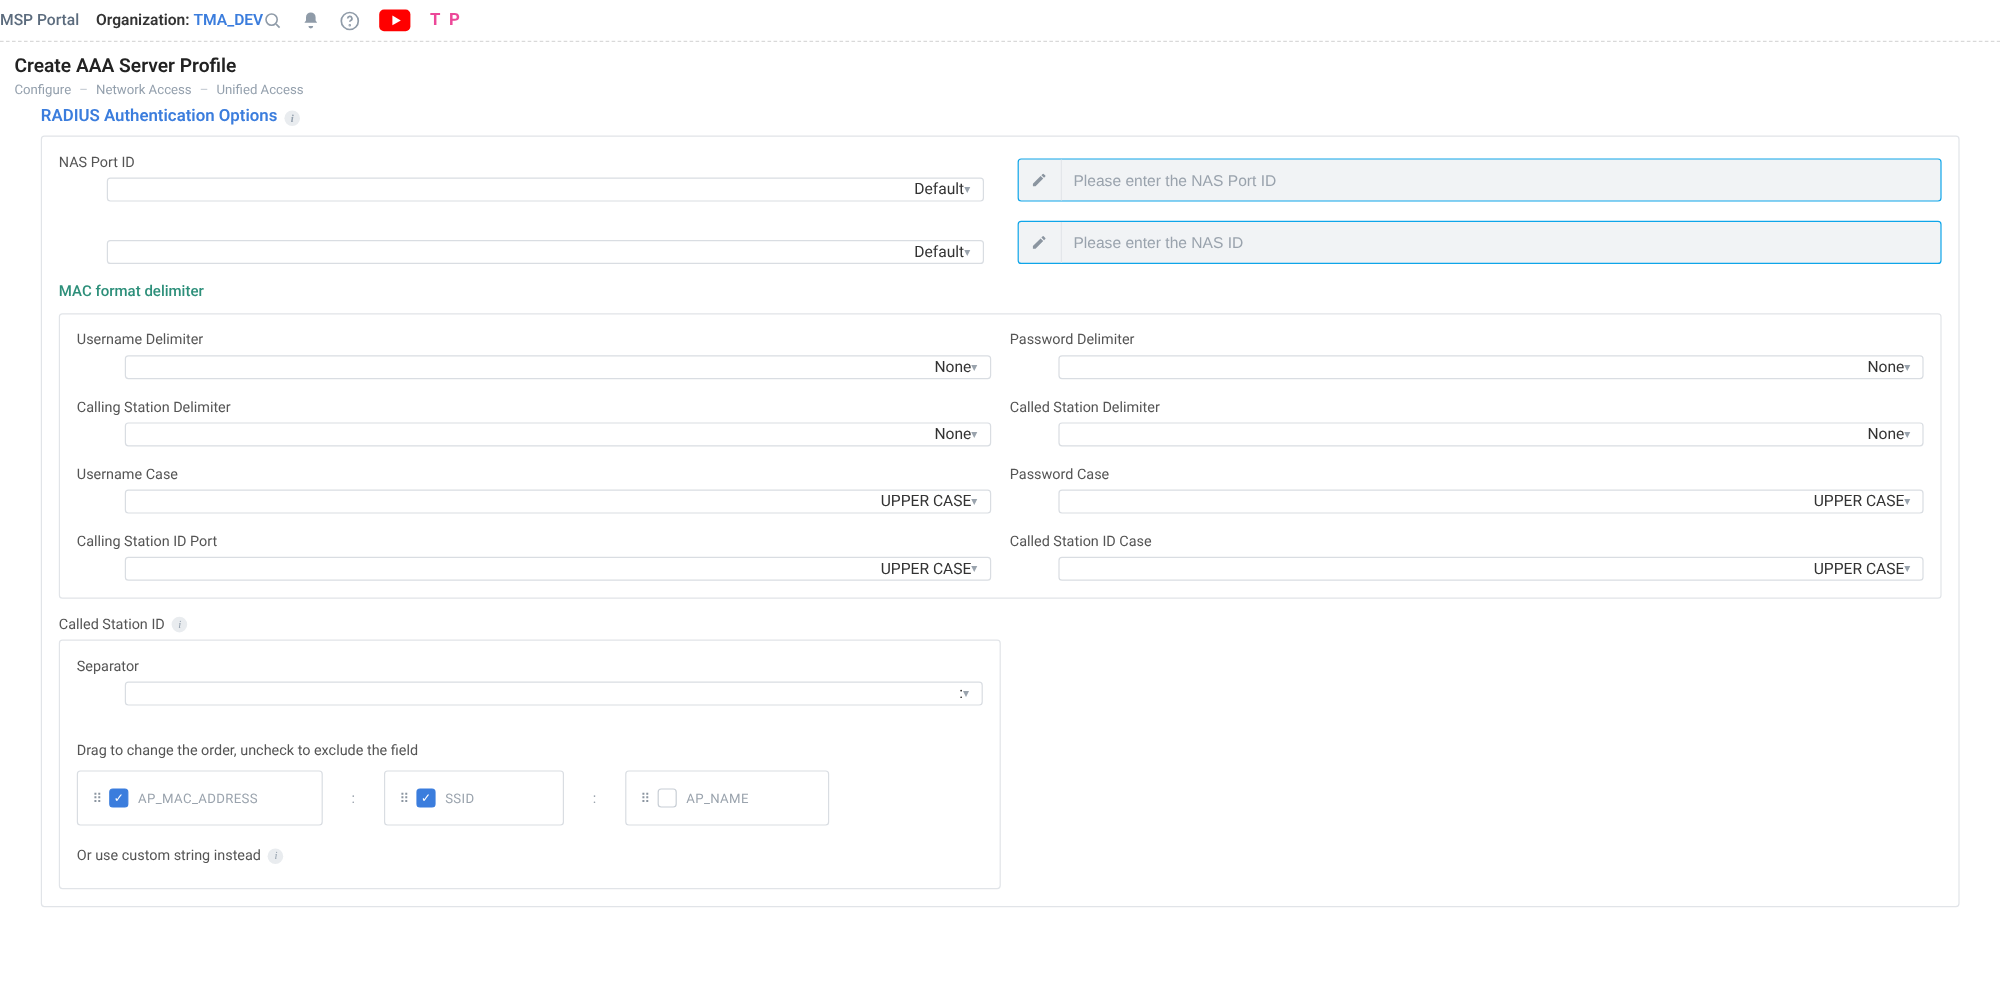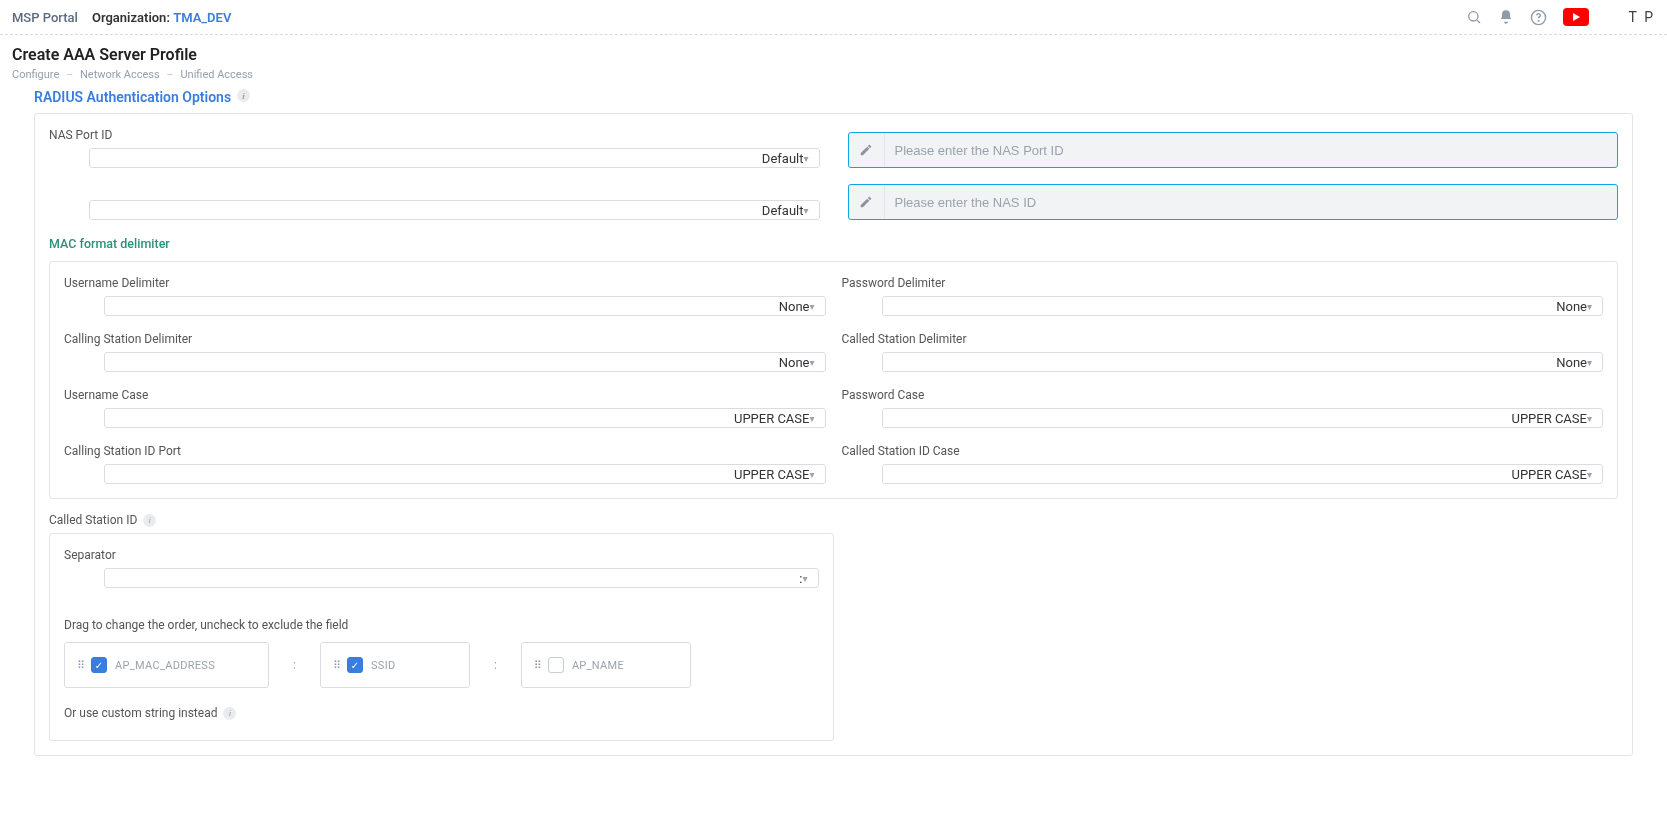--- a/index.html
+++ b/index.html
@@ -9,22 +9,21 @@
     }
     body {
       font-family: -apple-system, BlinkMacSystemFont, "Segoe UI", Roboto, "Helvetica Neue", Arial, sans-serif;
       font-size: 13px;
       color: #333;
       background: #fff;
     }
     .topbar {
       display: flex;
       align-items: center;
-      justify-content: space-between;
-      padding: 8px 12px;
+      padding: 8px 0;
       border-bottom: 1px dashed #d9d9d9;
     }
     .topbar-left {
       display: flex;
       align-items: center;
       gap: 14px;
     }
     .msp-portal {
       color: #5b6b7d;
       font-weight: 500;
@@ -64,25 +63,24 @@
     }
     .yt-icon::after {
       content: "";
       width: 0; height: 0;
       border-left: 7px solid #fff;
       border-top: 4px solid transparent;
       border-bottom: 4px solid transparent;
       margin-left: 2px;
     }
     .avatar {
-      color: #404040;
-      font-weight: 400;
+      color: #ec4899;
+      font-weight: 700;
       letter-spacing: 2px;
       font-size: 14px;
-      margin-left: 24px;
     }
 
     .page-header {
       padding: 10px 12px 8px 12px;
     }
     .page-title {
       font-size: 16px;
       font-weight: 600;
       color: #222;
     }
@@ -101,21 +99,21 @@
     }
 
     .section {
       padding: 0 34px 10px 34px;
     }
     .section-title {
       color: #3b7ddd;
       font-size: 14px;
       font-weight: 600;
       display: flex;
-      align-items: flex-start;
+      align-items: flex-end;
       gap: 6px;
       margin-bottom: 8px;
     }
     .info-dot {
       display: inline-flex;
       width: 13px; height: 13px;
       align-items: center; justify-content: center;
       font-size: 9px;
       border-radius: 50%;
       background: #e9ecef;

